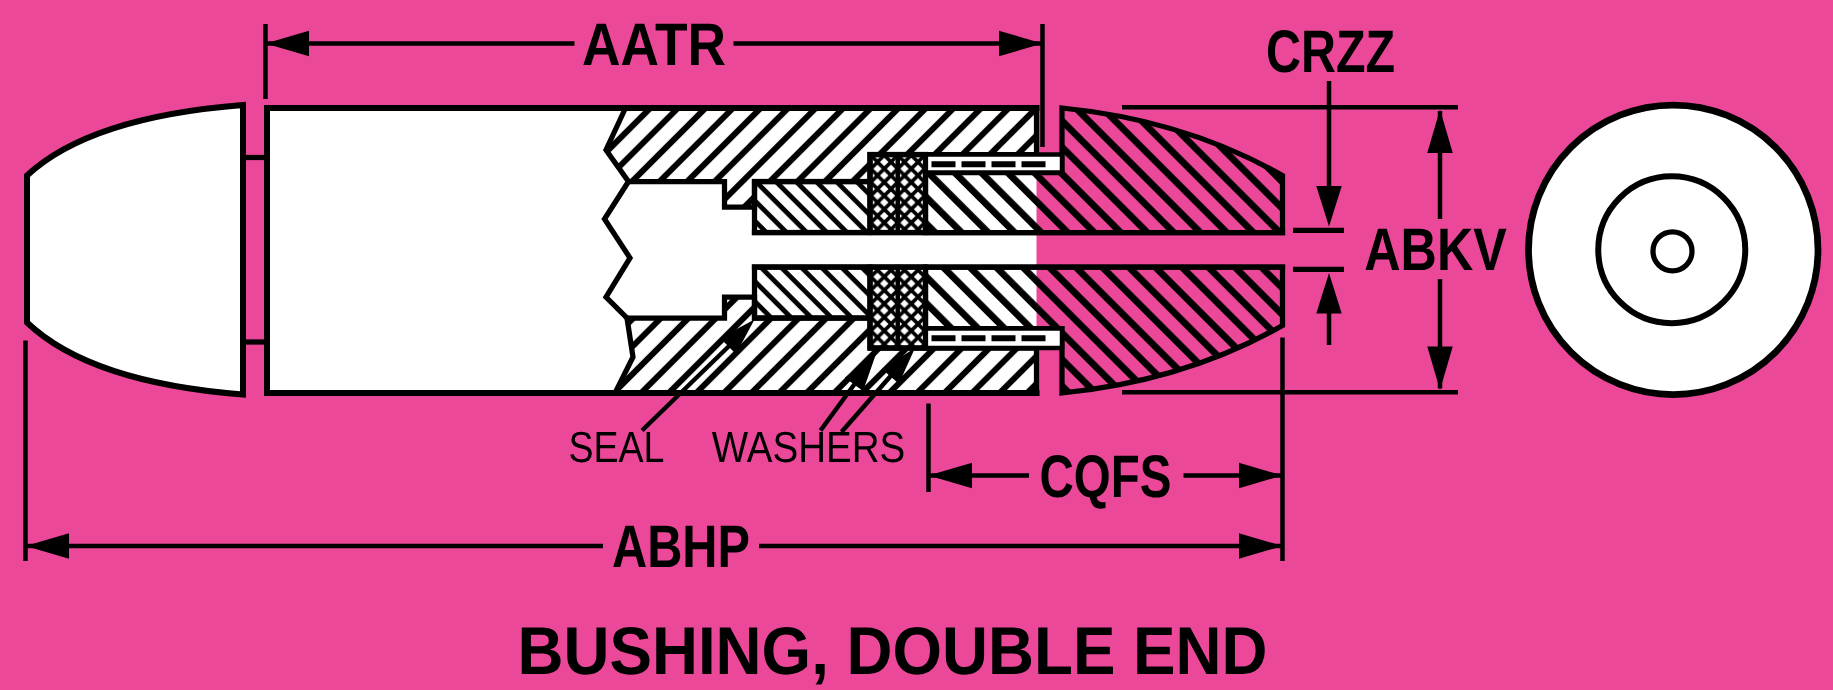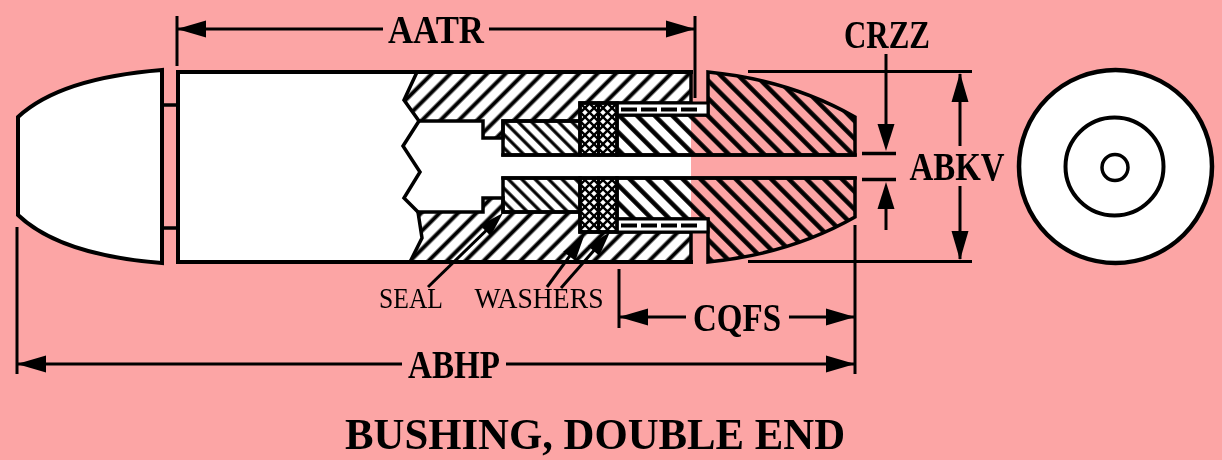--- a/index.html
+++ b/index.html
@@ -1,17 +1,17 @@
 <!DOCTYPE html>
 <html><head>
 <meta charset="utf-8">
 <style>
   html,body{margin:0;padding:0;background:#ffffff;}
-  #stage{position:relative;width:1222px;height:460px;background:#fca5a5;overflow:hidden;
-         font-family:Liberation Serif, serif;}
+  #stage{position:relative;width:1222px;height:460px;background:#ec4899;overflow:hidden;
+         font-family:Liberation Sans, sans-serif;}
   svg{display:block;}
   text{fill:#000;}
   .dimlabel{font-weight:bold;font-size:40px;}
   .callout{font-weight:normal;font-size:29px;}
   .titletext{font-weight:bold;font-size:45px;}
 </style>
 </head>
 <body>
 
 <div id="stage">

